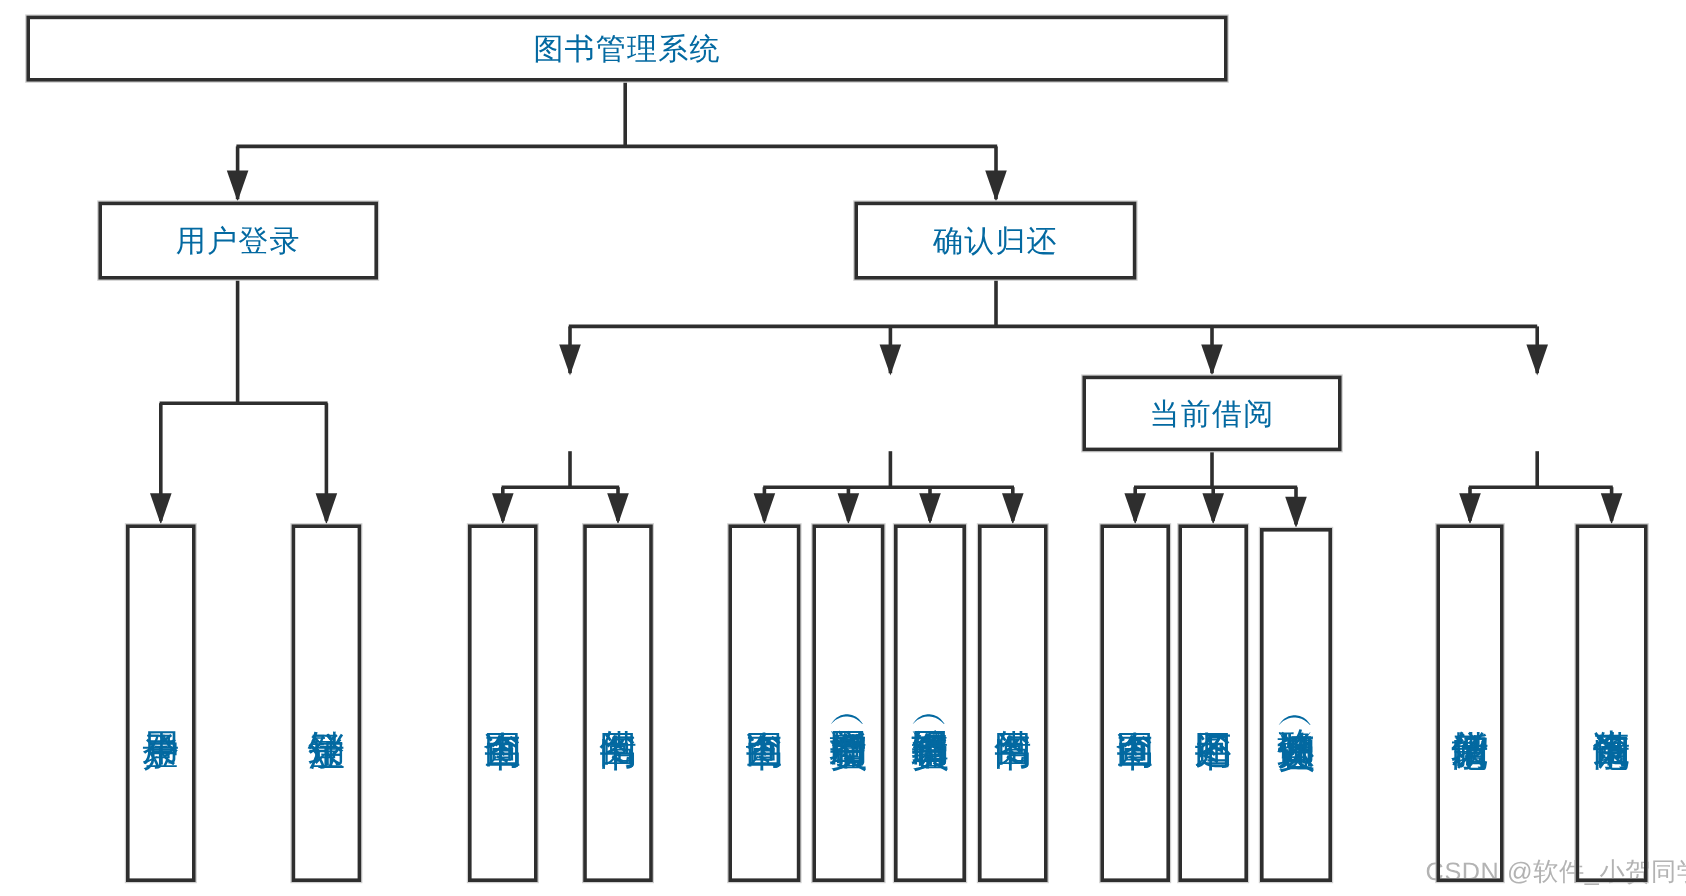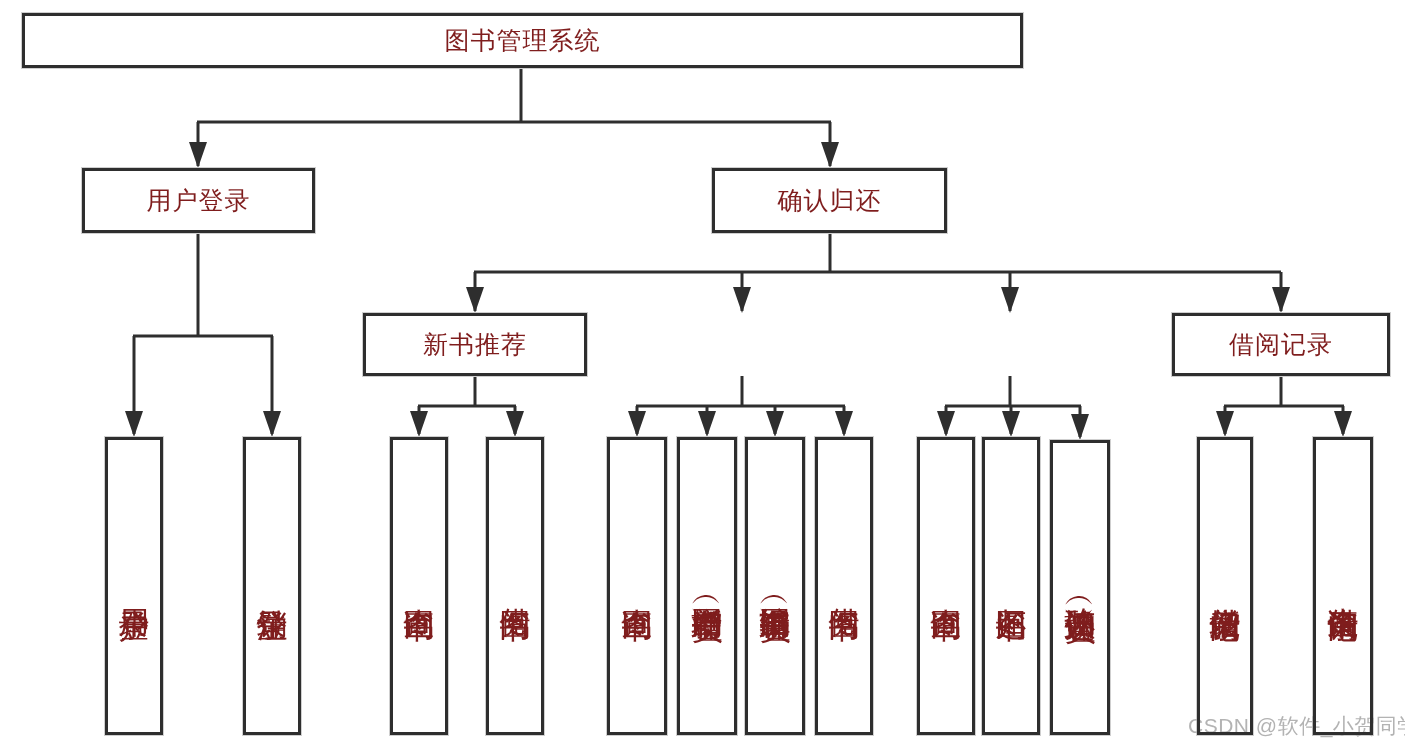--- a/index.html
+++ b/index.html
@@ -7,21 +7,21 @@
     position:relative;width:1405px;height:747px;background:#ffffff;overflow:hidden;
     font-family:"Liberation Sans","DejaVu Sans",sans-serif;
   }
   #connectors{position:absolute;left:0;top:0;width:1405px;height:747px;}
   #connectors line{stroke:#2e2e2e;stroke-width:3;}
   #connectors polygon{fill:#2e2e2e;}
   .box{
     position:absolute;box-sizing:border-box;background:#ffffff;
     border:3px solid #2e2e2e;box-shadow:0 0 0 1px #cfcfcf;
     display:flex;align-items:center;justify-content:center;
-    color:#7f1d1d;z-index:2;
+    color:#0369a1;z-index:2;
   }
   .box.h span{font-size:25px;letter-spacing:1px;white-space:nowrap;}
   .box.v span{writing-mode:vertical-rl;font-size:31px;line-height:1;letter-spacing:1px;}
   #watermark{
     position:absolute;left:1188px;top:712px;z-index:3;
     font-size:21px;letter-spacing:0.5px;color:#b3b3b3;
     mix-blend-mode:darken;white-space:nowrap;
   }
 </style>
 </head>
@@ -88,25 +88,22 @@
     <span>图书管理系统</span>
   </div>
 
   <div class="box h" style="left:82px;top:168px;width:233px;height:65px">
     <span>用户登录</span>
   </div>
   <div class="box h" style="left:712px;top:168px;width:235px;height:65px">
     <span>确认归还</span>
   </div>
 
-  <div class="box h" style="left:363px;top:313px;width:224px;height:63px">
-    <span>新书推荐</span>
-  </div>
-  <div class="box h" style="left:1172px;top:313px;width:218px;height:63px">
-    <span>借阅记录</span>
+  <div class="box h" style="left:902px;top:313px;width:216px;height:63px">
+    <span>当前借阅</span>
   </div>
 
   <div class="box v" style="left:105px;top:437px;width:58px;height:298px">
     <span>用户登录</span>
   </div>
   <div class="box v" style="left:243px;top:437px;width:58px;height:298px">
     <span>注销登录</span>
   </div>
 
   <div class="box v" style="left:390px;top:437px;width:58px;height:298px">

